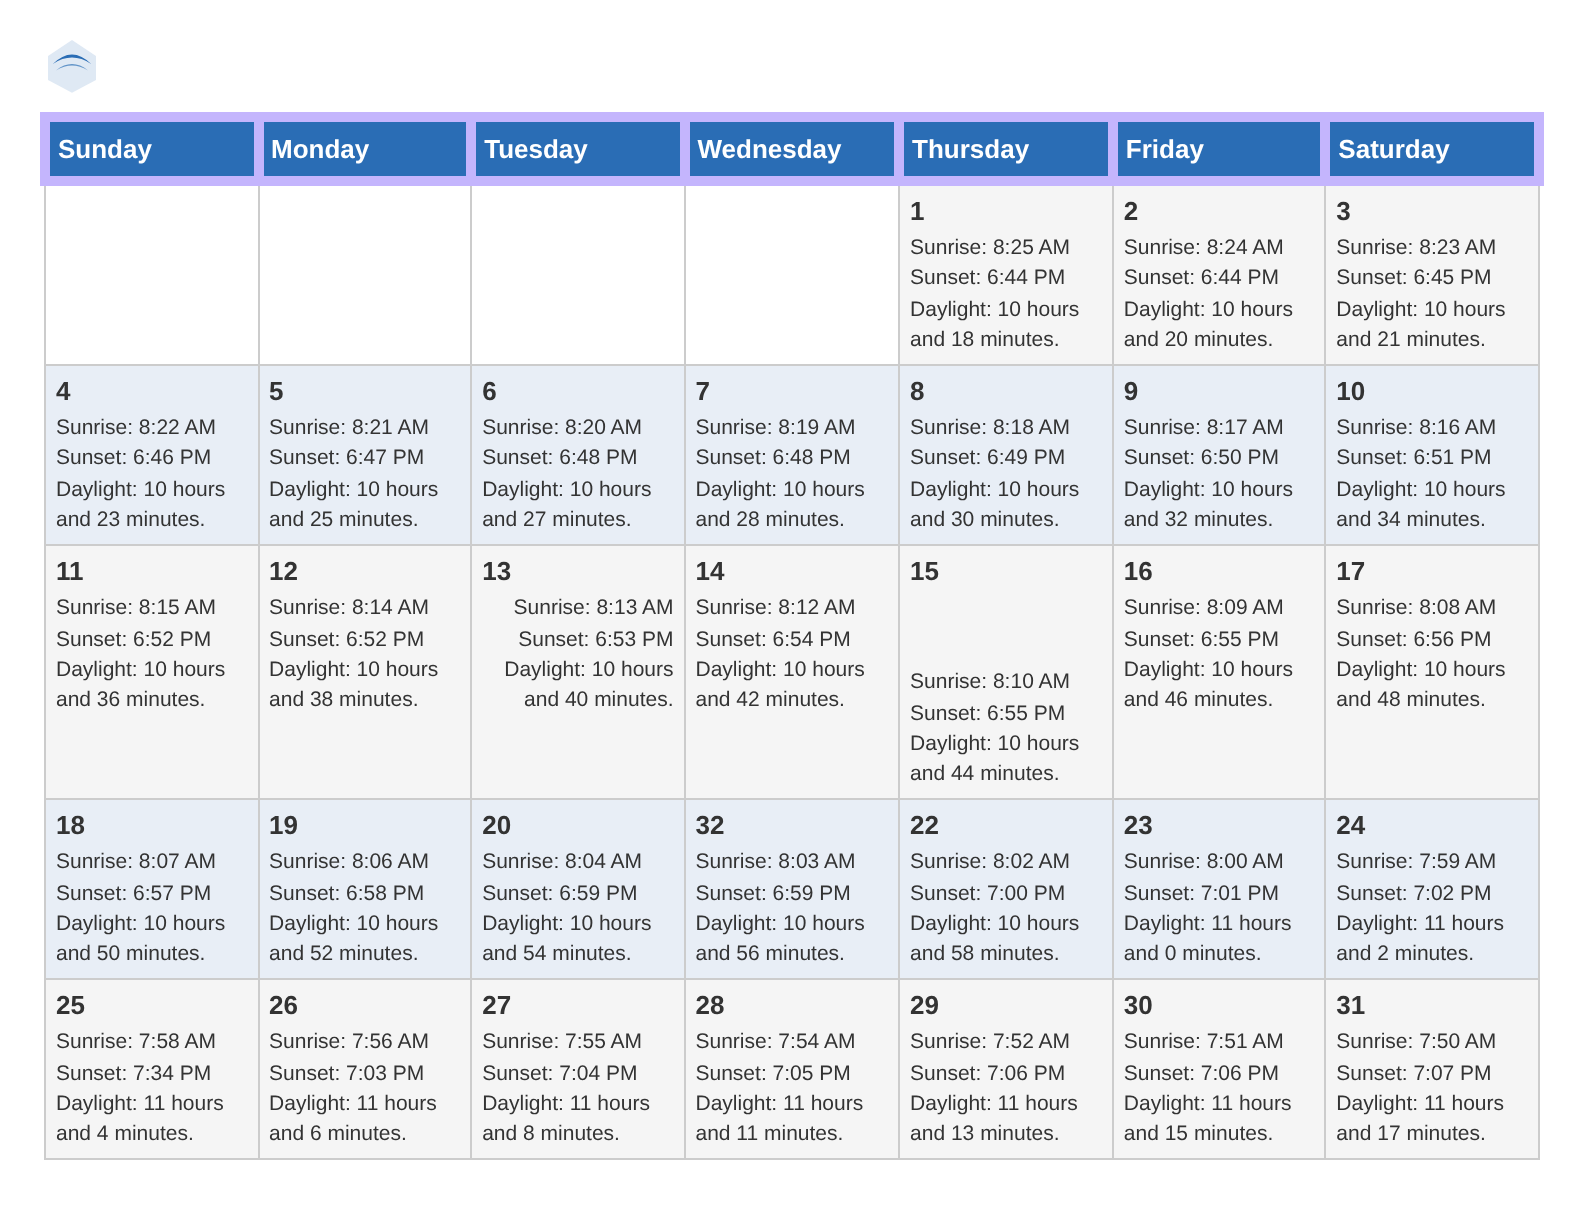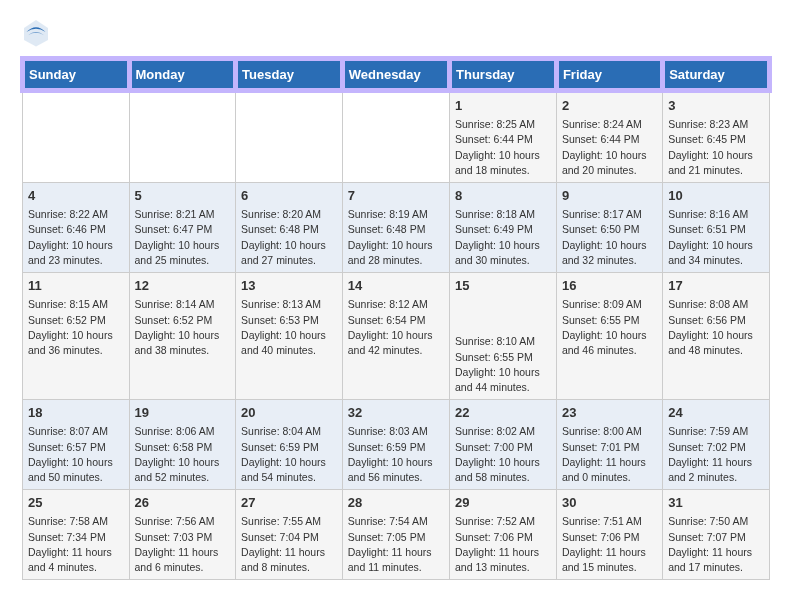--- a/index.html
+++ b/index.html
@@ -219,21 +219,21 @@
         </td>
         <td>
           <span class="day-num">12</span>
           <div class="day-info" style="white-space: pre-line;">Sunrise: 8:14 AM
 Sunset: 6:52 PM
 Daylight: 10 hours
 and 38 minutes.</div>
         </td>
         <td>
           <span class="day-num">13</span>
-          <div class="day-info" style="white-space: pre-line;">Sunrise: 8:13 AM
+          <div class="day-info" style="white-space: pre-line; text-align: right;">Sunrise: 8:13 AM
 Sunset: 6:53 PM
 Daylight: 10 hours
 and 40 minutes.</div>
         </td>
         <td>
           <span class="day-num">14</span>
           <div class="day-info" style="white-space: pre-line;">Sunrise: 8:12 AM
 Sunset: 6:54 PM
 Daylight: 10 hours
 and 42 minutes.</div>

